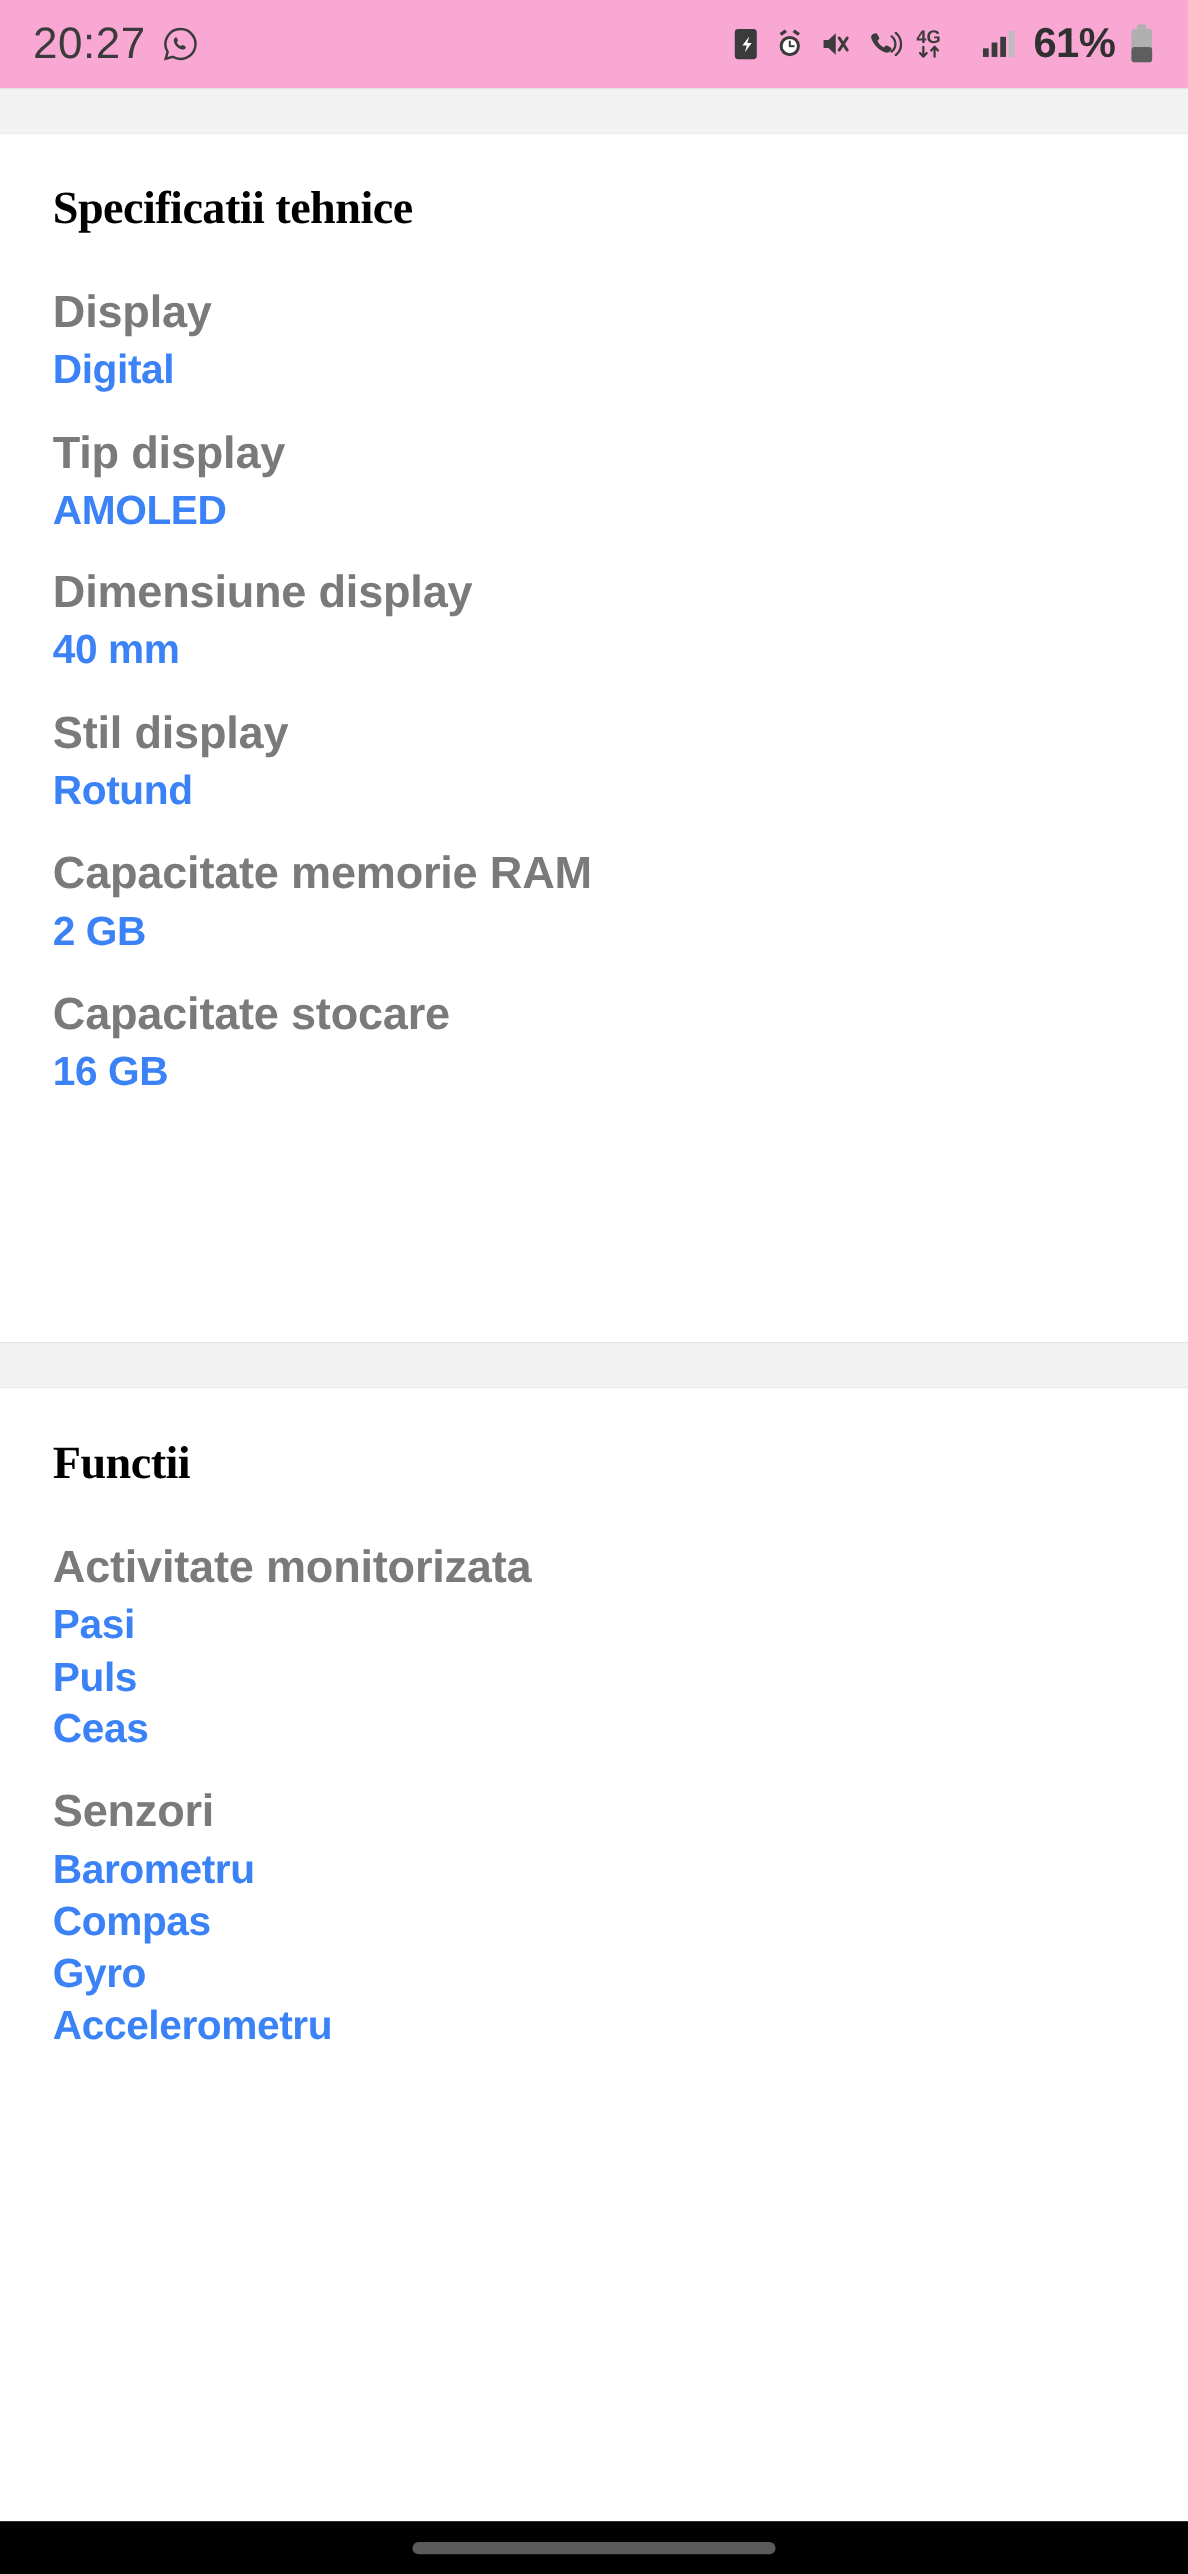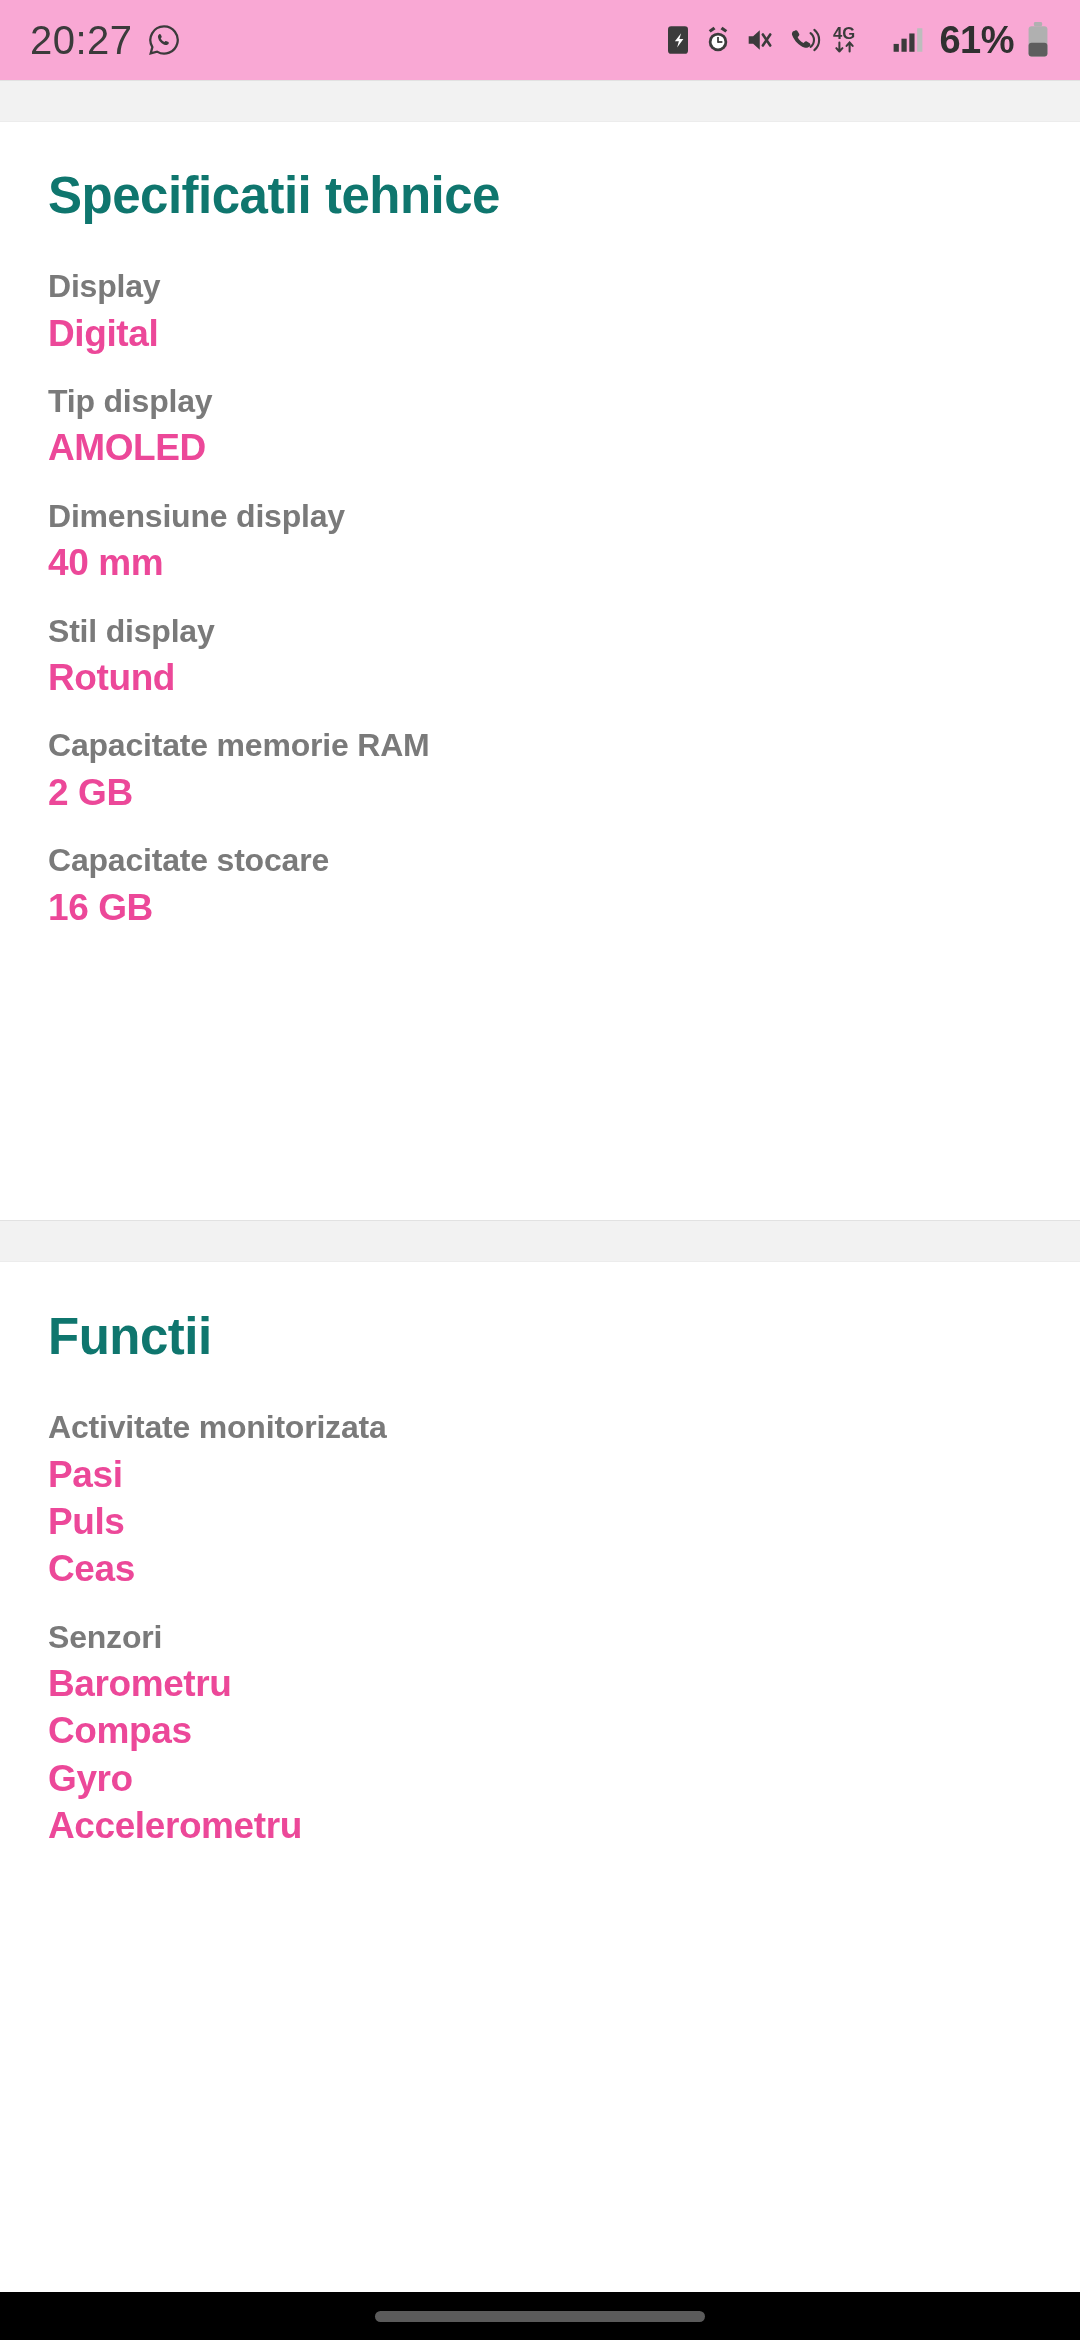--- a/index.html
+++ b/index.html
@@ -32,31 +32,31 @@
   }
   #band-top { top:80px; }
   #band-mid { top:1220px; }
 
   
   .section { position:absolute; left:0; width:1080px; background:#ffffff; }
   #section-specs { top:122px; }
   #section-features { top:1263px; }
 
   .section-title {
-    font-size:51px; font-weight:700; color:#0f766e;
-    letter-spacing:-0.5px; padding:45px 0 0 48px; line-height:1.12;
+    font-size:42px; font-weight:700; color:#000000;
+    letter-spacing:-0.5px; padding:45px 0 0 48px; line-height:1.12;font-family:Liberation Serif, serif;
   }
   .spec-list { padding:40px 0 30px 48px; }
   .spec-row { margin-bottom:22px; }
   .spec-label {
-    font-size:32px; font-weight:700; color:#7a7a7a;
+    font-size:41px; font-weight:700; color:#7a7a7a;
     line-height:1.42; letter-spacing:-0.2px;
   }
   .spec-value {
-    font-size:37px; font-weight:700; color:#ec4899;
+    font-size:37px; font-weight:700; color:#3b82f6;
     line-height:1.28; letter-spacing:-0.4px;
   }
   .spec-value-line { display:block; }
 
   
   .navbar {
     position:absolute; left:0; bottom:0; width:1080px; height:48px;
     background:#000000; display:flex; align-items:center; justify-content:center;
   }
   .nav-pill { width:330px; height:11px; border-radius:6px; background:#5b5b5b; }

